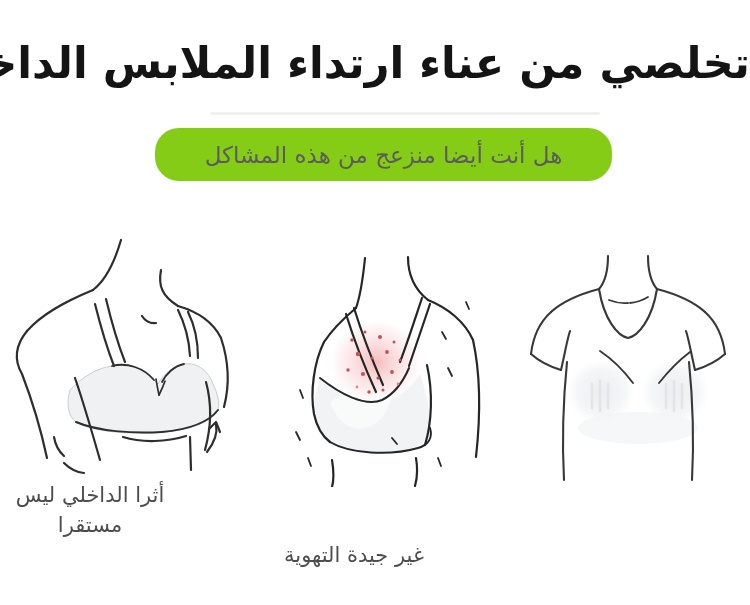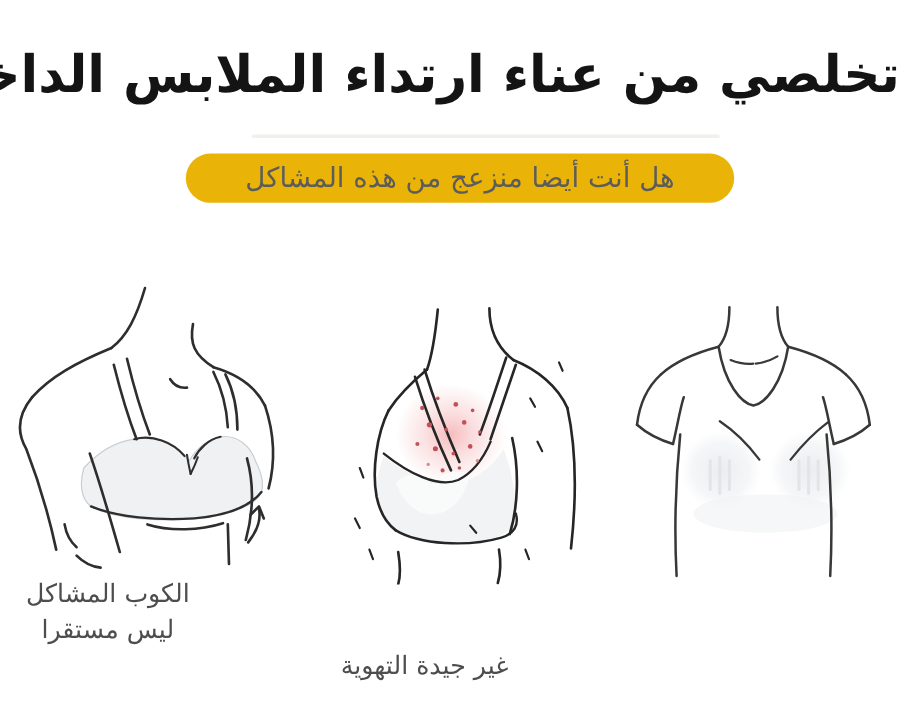--- a/index.html
+++ b/index.html
@@ -10,22 +10,22 @@
   .page-title{
     position:absolute;top:34px;left:0;right:0;
     text-align:center;font-size:43px;font-weight:800;color:#141414;
     white-space:nowrap;line-height:1.35;letter-spacing:0;
   }
   .ghost-line{
     position:absolute;top:112px;left:210px;width:390px;height:3px;
     background:#f2f0ec;border-radius:2px;
   }
   .question-badge{
-    position:absolute;top:128px;left:155px;width:457px;height:41px;
-    background:#eab308;border-radius:24px;
+    position:absolute;top:128px;left:155px;width:457px;height:53px;
+    background:#84cc16;border-radius:24px;
     display:flex;align-items:center;justify-content:center;
     font-size:23px;color:#5c5c5c;
   }
   .fig{position:absolute;}
   .fig svg{display:block;width:100%;height:100%;}
   .fig-unstable{left:2px;top:232px;width:250px;height:252px;}
   .fig-ventilation{left:270px;top:242px;width:215px;height:245px;}
   .fig-marks{left:508px;top:244px;width:238px;height:240px;}
   .caption{
     position:absolute;text-align:center;color:#4d4d4d;
@@ -213,16 +213,16 @@
 
         <path d="M59,118 C55,158 54,198 56,236"></path>
         <path d="M181,118 C185,158 186,198 184,236"></path>
 
         <path d="M92,107 Q110,119 125,139" stroke-width="1.9"></path>
         <path d="M182,108 Q166,120 151,139" stroke-width="1.9"></path>
       </g>
     </svg>
   </div>
 
-  <div class="caption cap-unstable">الكوب المشاكل ليس مستقرا</div>
+  <div class="caption cap-unstable">أثرا الداخلي ليس مستقرا</div>
   <div class="caption cap-ventilation">غير جيدة التهوية</div>
 
 </div>
 
 </body></html>

